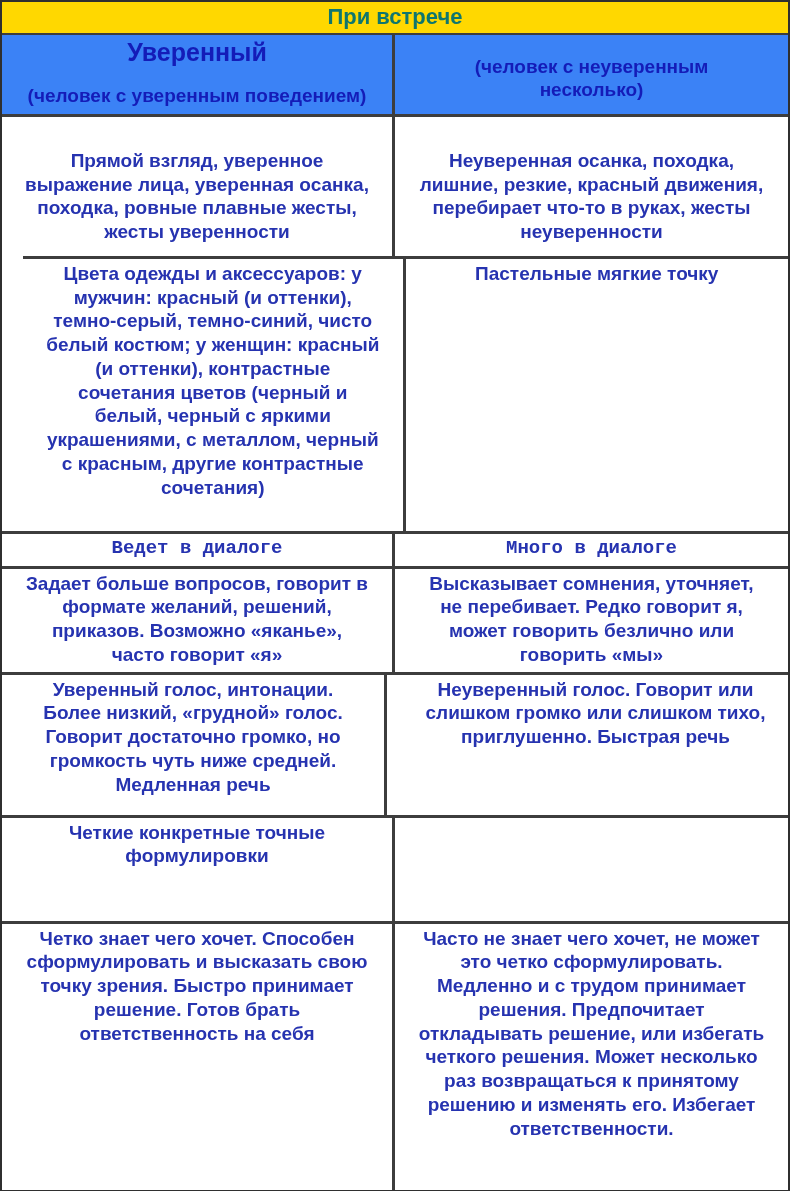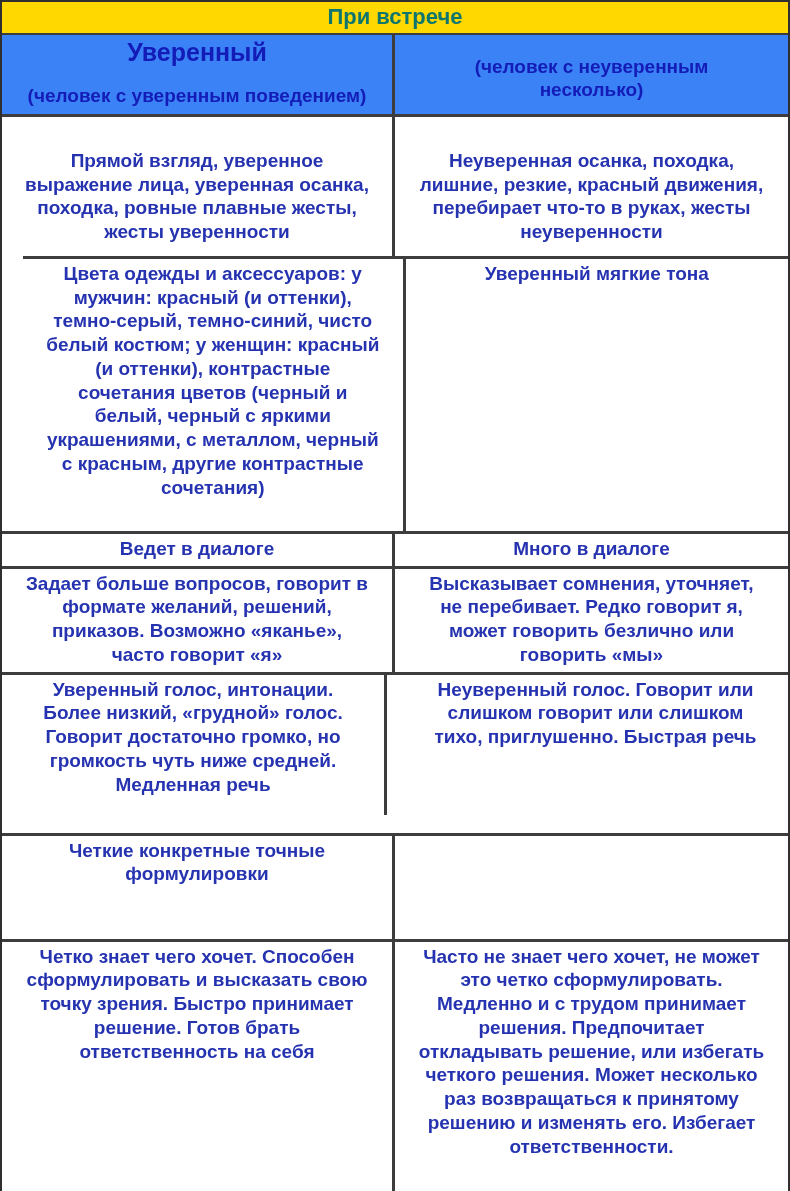--- a/index.html
+++ b/index.html
@@ -66,24 +66,24 @@
     line-height: 1.25;
     padding: 3px 21px 5px;
     box-sizing: border-box;
   }
   .cell.left {
     border-right: 3px solid #3d3d3d;
   }
   .r1 { min-height: 139px; }
   .r1 .cell { padding-top: 32px; }
   .r2 { min-height: 272px; margin-left: 21px; }
-  .r3 { min-height: 26px; }
+  .r3 { min-height: 26px; font-family: Liberation Mono, monospace; }
   .r4 { min-height: 103px; }
   .r5 { min-height: 140px; gap: 16px; }
-  .r6 { min-height: 103px; margin-top: 18px; }
+  .r6 { min-height: 103px; }
   .r7 { min-height: 266px; }
 </style>
 </head>
 <body>
 
 <div class="page">
 
   <div class="title-bar">При встрече</div>
 
   <div class="header-row">
@@ -96,36 +96,36 @@
     </div>
   </div>
 
   <div class="row r1">
     <div class="cell left">Прямой взгляд, уверенное выражение лица, уверенная осанка, походка, ровные плавные жесты, жесты уверенности</div>
     <div class="cell">Неуверенная осанка, походка, лишние, резкие, красный движения, перебирает что-то в руках, жесты неуверенности</div>
   </div>
 
   <div class="row r2">
     <div class="cell left">Цвета одежды и аксессуаров: у мужчин: красный (и оттенки), темно-серый, темно-синий, чисто белый костюм; у женщин: красный (и оттенки), контрастные сочетания цветов (черный и белый, черный с яркими украшениями, с металлом, черный с красным, другие контрастные сочетания)</div>
-    <div class="cell">Уверенный мягкие тона</div>
+    <div class="cell">Пастельные мягкие точку</div>
   </div>
 
   <div class="row r3">
     <div class="cell left">Ведет в диалоге</div>
     <div class="cell">Много в диалоге</div>
   </div>
 
   <div class="row r4">
     <div class="cell left">Задает больше вопросов, говорит в формате желаний, решений, приказов. Возможно «яканье», часто говорит «я»</div>
     <div class="cell">Высказывает сомнения, уточняет, не перебивает. Редко говорит я, может говорить безлично или говорить «мы»</div>
   </div>
 
   <div class="row r5">
     <div class="cell left">Уверенный голос, интонации. Более низкий, «грудной» голос. Говорит достаточно громко, но громкость чуть ниже средней. Медленная речь</div>
-    <div class="cell">Неуверенный голос. Говорит или слишком говорит или слишком тихо, приглушенно. Быстрая речь</div>
+    <div class="cell">Неуверенный голос. Говорит или слишком громко или слишком тихо, приглушенно. Быстрая речь</div>
   </div>
 
   <div class="row r6">
     <div class="cell left">Четкие конкретные точные формулировки</div>
   </div>
 
   <div class="row r7">
     <div class="cell left">Четко знает чего хочет. Способен сформулировать и высказать свою точку зрения. Быстро принимает решение. Готов брать ответственность на себя</div>
     <div class="cell">Часто не знает чего хочет, не может это четко сформулировать. Медленно и с трудом принимает решения. Предпочитает откладывать решение, или избегать четкого решения. Может несколько раз возвращаться к принятому решению и изменять его. Избегает ответственности.</div>
   </div>

